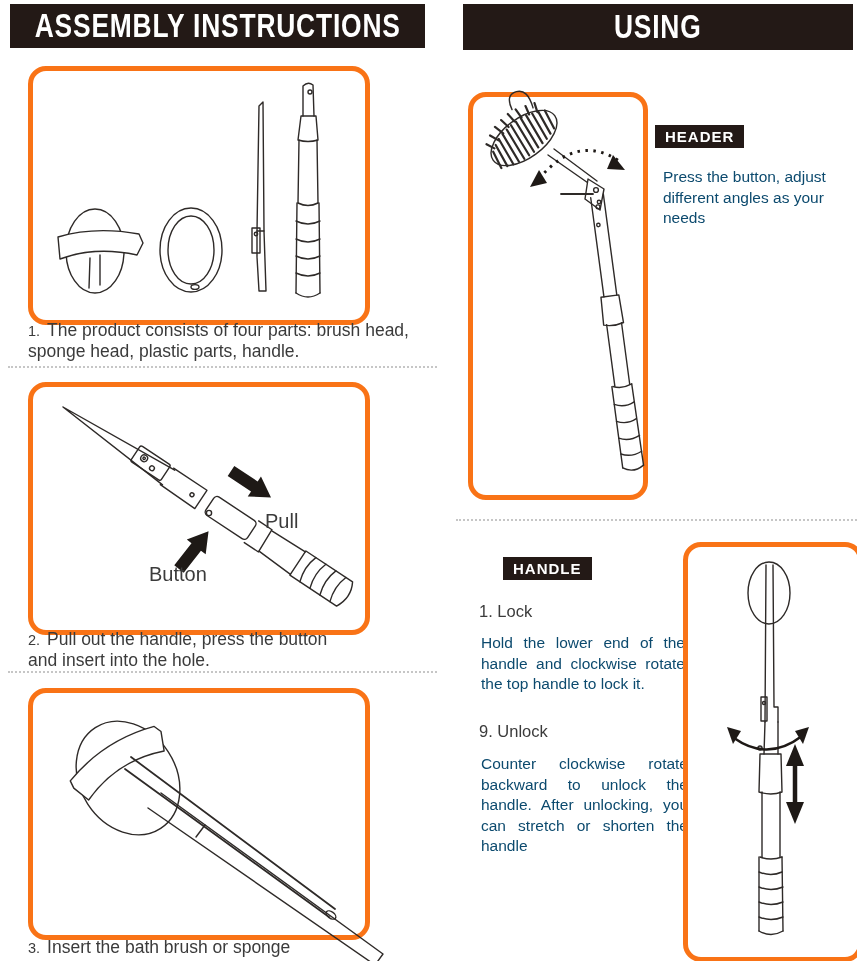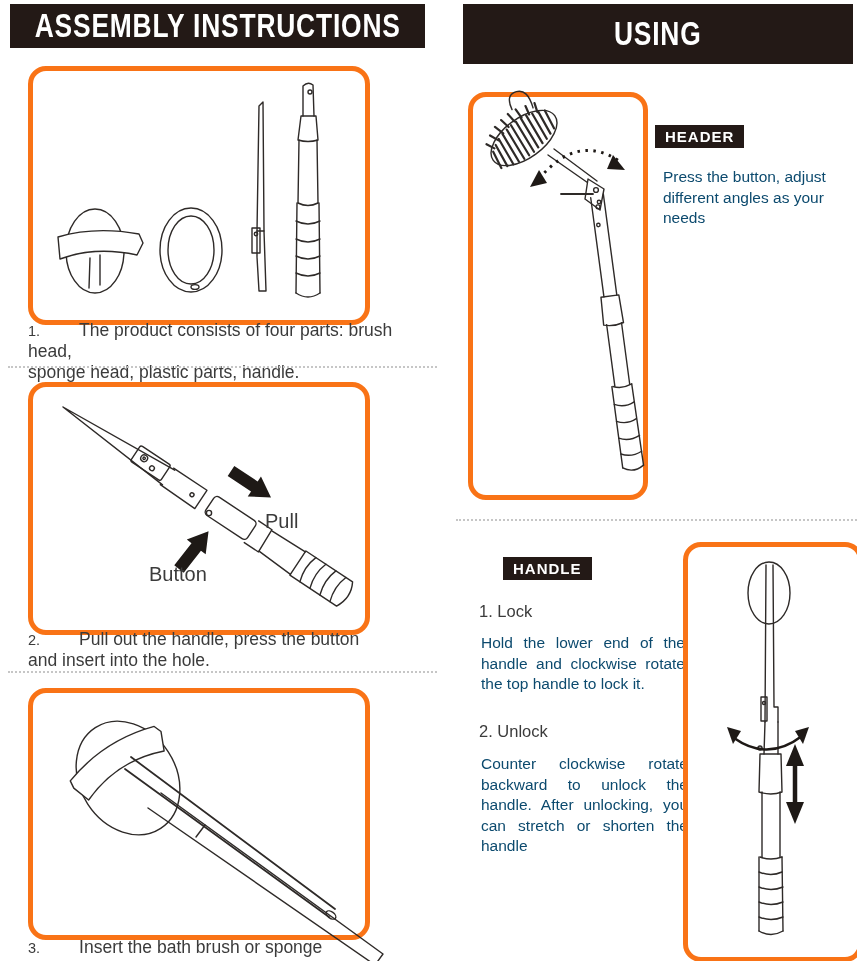--- a/index.html
+++ b/index.html
@@ -4,21 +4,21 @@
 <style>
   html,body{margin:0;padding:0;background:#ffffff;}
   #sheet{position:relative;width:857px;height:961px;background:#ffffff;overflow:hidden;
          font-family:"Liberation Sans",sans-serif;color:#3b3b3b;}
   .bar{position:absolute;background:#231916;color:#fff;display:flex;align-items:center;justify-content:center;}
   .bar span{font-weight:700;font-size:33px;letter-spacing:1px;transform:scaleX(0.8);white-space:nowrap;}
   .fig{position:absolute;border:5px solid #f97316;border-radius:18px;background:#fff;}
   .fig svg{position:absolute;left:0;top:0;overflow:visible;}
   .step{position:absolute;font-size:17.5px;line-height:1.2;color:#3b3b3b;margin:0;}
   .step .num{font-size:14.5px;margin-right:7px;}
-  .step .txt{white-space:pre-line;margin-left:32px;}
+  .step .txt{white-space:pre-line;}
   .dots{position:absolute;height:0;border-top:2px dotted #c6c6c6;}
   .badge{position:absolute;background:#231916;color:#fff;font-size:15px;font-weight:700;
          letter-spacing:1px;padding:3px 10px;text-align:right;}
   .para{position:absolute;font-size:15.5px;line-height:1.33;color:#0c4a6e;margin:11px;}
   .pre{white-space:pre-line;}
   .just{text-align:justify;}
   .subtitle{position:absolute;font-size:16.5px;color:#3b3b3b;margin:9px;}
   .ln{stroke:#2e2a28;fill:none;stroke-width:1.4;stroke-linecap:round;stroke-linejoin:round;}
   .lnb{stroke:#2e2a28;fill:none;stroke-width:2.2;stroke-linecap:round;}
   .fl{fill:#1e1916;stroke:none;}
@@ -121,21 +121,21 @@
         <path d="M172,132 L163,144"></path>
         <ellipse cx="298" cy="222" rx="5.5" ry="3.2" transform="rotate(36 298 222)"></ellipse>
       </g>
     </svg>
   </div>
 
   <p class="step" style="left:28px;top:937px;width:402px;">
     <span class="num">3.</span><span class="txt">Insert the bath brush or sponge</span>
   </p>
 
-  <div class="bar" style="left:463px;top:4px;width:390px;height:60px;">
+  <div class="bar" style="left:463px;top:4px;width:390px;height:46px;">
     <span>USING</span>
   </div>
 
   <div class="fig" style="left:468px;top:92px;width:170px;height:398px;">
     <svg width="162" height="390" viewBox="0 0 162 390">
       <g transform="rotate(-36 51 41)">
         <ellipse class="ln" cx="51" cy="41" rx="38" ry="20"></ellipse>
         <path class="ln" d="M76,22 q7,-19 -4,-23 q-11,-4 -14,12"></path>
         <path class="lnb" d="M18,34 l-3,18 M24,30 l-3,24 M30,27 l-3,29 M36,25 l-3,32 M42,24 l-3,34 M48,23 l-3,35 M54,23 l-3,35 M60,23 l-3,34 M66,24 l-3,32 M72,26 l-3,29 M78,28 l-3,25 M84,31 l-3,20"></path>
         <path class="lnb" d="M21,32 l-4,-8 M29,28 l-4,-9 M37,25 l-3,-10 M45,23 l-2,-10 M53,22 l-1,-10 M61,23 l0,-10 M69,25 l2,-9 M77,28 l3,-9"></path>
@@ -168,21 +168,21 @@
   <p class="para pre" style="left:652px;top:156px;width:206px;">Press the button, adjust
 different angles as your needs</p>
 
   <div class="dots" style="left:456px;top:519px;width:401px;"></div>
 
   <div class="badge" style="left:470px;top:557px;margin-left:33px;">HANDLE</div>
 
   <p class="subtitle" style="left:470px;top:593px;">1. Lock</p>
   <p class="para just" style="left:470px;top:622px;width:204px;">Hold the lower end of the handle and clockwise rotate the top handle to lock it.</p>
 
-  <p class="subtitle" style="left:470px;top:713px;">2. Unlock</p>
+  <p class="subtitle" style="left:470px;top:713px;">9. Unlock</p>
   <p class="para just" style="left:470px;top:743px;width:207px;">Counter clockwise rotate backward to unlock the handle. After unlocking, you can stretch or  shorten the handle</p>
 
   <div class="fig" style="left:683px;top:542px;width:170px;height:410px;">
     <svg width="162" height="402" viewBox="0 0 162 402">
       <g class="ln">
         <ellipse cx="81" cy="46" rx="21" ry="31"></ellipse>
         <path d="M78,18 L77,175 M85,18 L86,160 M86,160 L90,160 L90,175"></path>
         <rect x="73" y="150" width="6" height="24"></rect>
         <circle cx="76" cy="156" r="1.5"></circle>
         <path d="M77,175 L76,207 M90,175 L90,207"></path>

